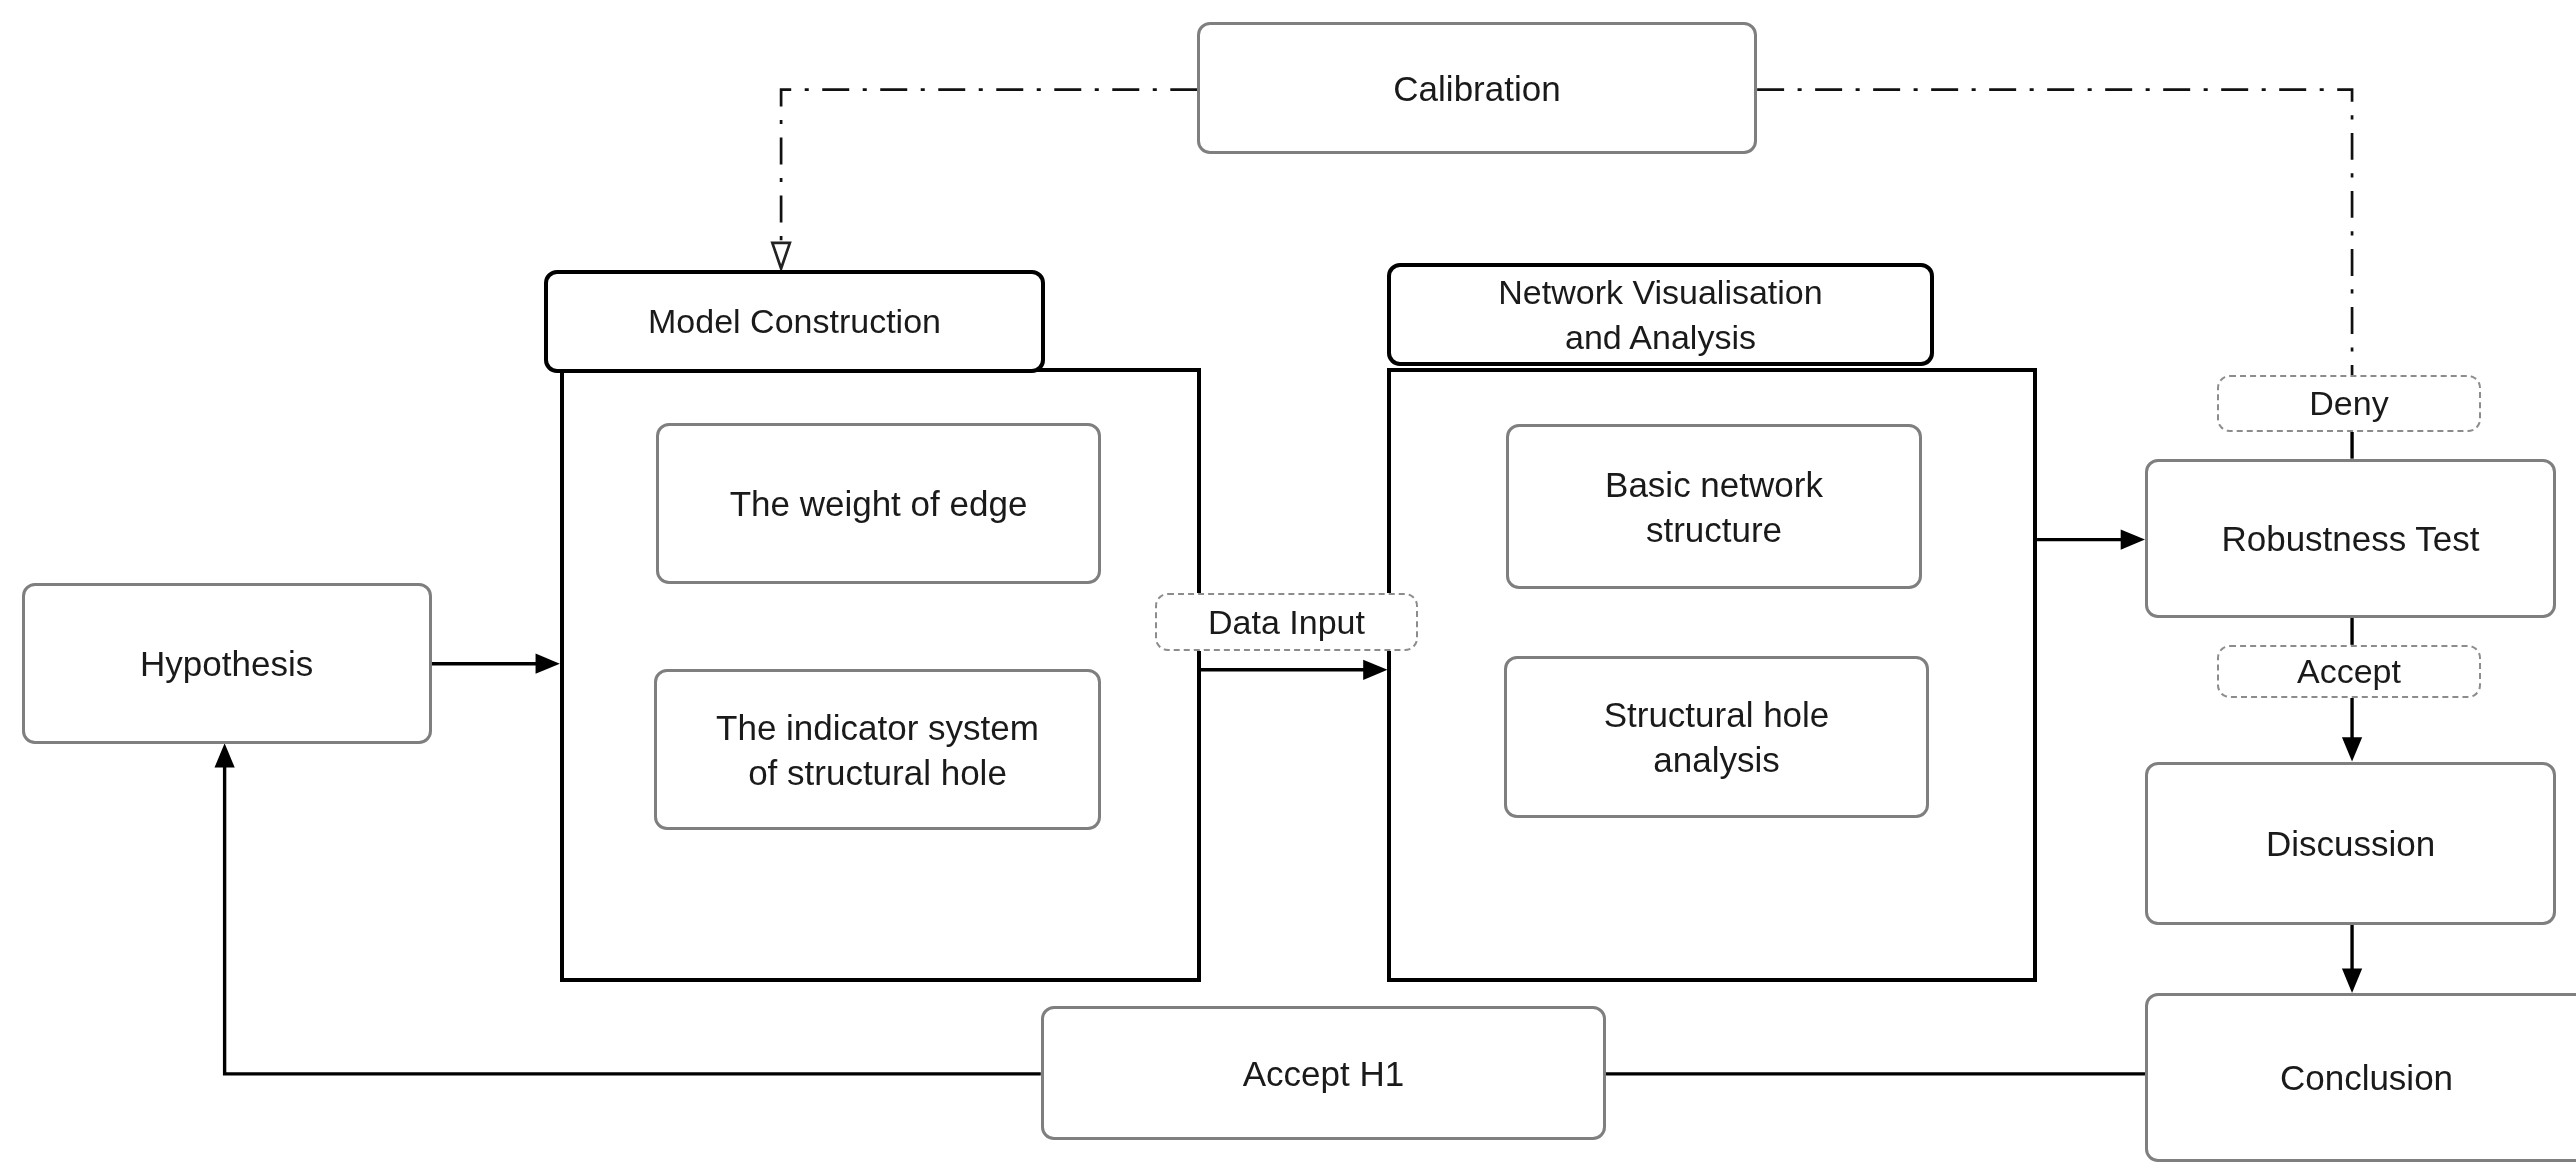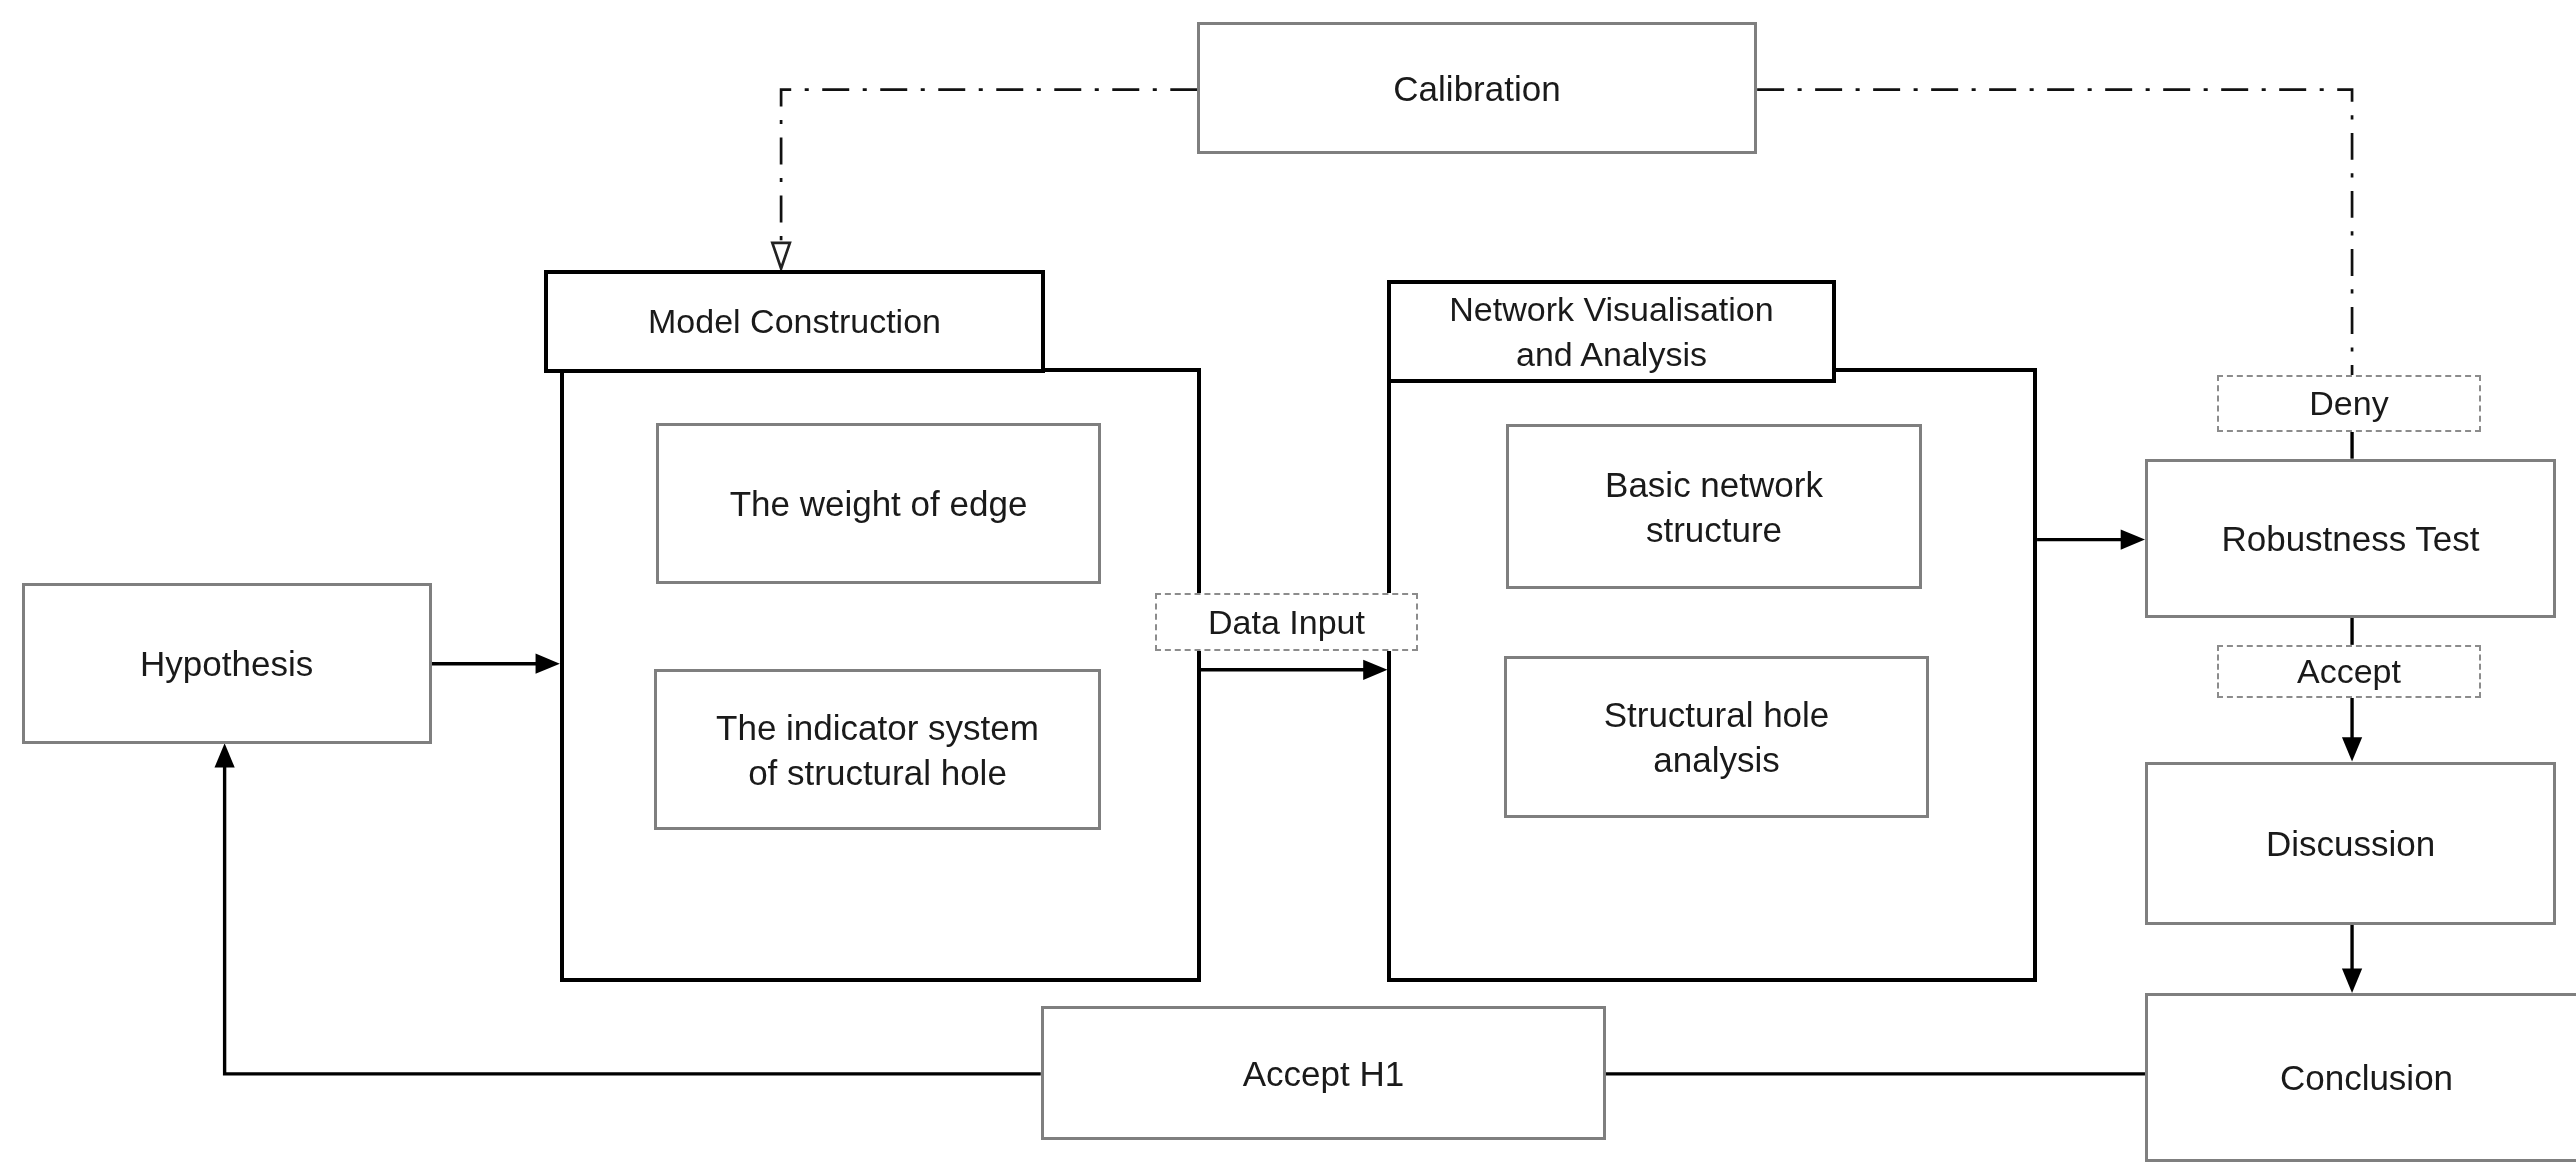--- a/index.html
+++ b/index.html
@@ -15,20 +15,21 @@
     background:#ffffff;
     display:flex;
     flex-direction:column;
     align-items:center;
     justify-content:center;
     text-align:center;
     box-sizing:border-box;
     font-size:35px;
     line-height:45px;
     z-index:10;
+    border-radius:13px;
   }
   .gray-border{border:3.4px solid #7f7f7f;}
   .black-border{border:4px solid #000000;}
   .dashed-border{border:2.7px dashed #8c8c8c;font-size:34px;}
   .panel{position:absolute;box-sizing:border-box;border:4px solid #000000;background:transparent;z-index:1;}
   .tab{z-index:12;font-size:34px;}
   #connectors{position:absolute;left:0;top:0;z-index:5;}
 
   
   #hypothesis{left:21.6px;top:583px;width:410px;height:161px;}
@@ -36,21 +37,21 @@
   
   #calibration{left:1197px;top:22px;width:560px;height:132px;}
 
   
   #mc-tab{left:544px;top:270px;width:501px;height:103px;}
   #mc-panel{left:560px;top:368px;width:641px;height:614px;}
   #weight-box{left:656px;top:423px;width:445px;height:161px;}
   #indicator-box{left:654px;top:657px;width:447px;height:161px;margin-top:12px;}
 
   
-  #nv-tab{left:1387px;top:280px;width:449px;height:103px;}
+  #nv-tab{left:1387px;top:263px;width:547px;height:103px;}
   #nv-panel{left:1387px;top:368px;width:650px;height:614px;}
   #basic-box{left:1506px;top:424px;width:416px;height:165px;}
   #structural-box{left:1504px;top:656px;width:425px;height:162px;text-align:center;}
 
   
   #data-input{left:1155px;top:593px;width:263px;height:58px;}
 
   
   #deny{left:2217px;top:375px;width:264px;height:57px;}
   #robustness{left:2145px;top:459px;width:411px;height:159px;}

